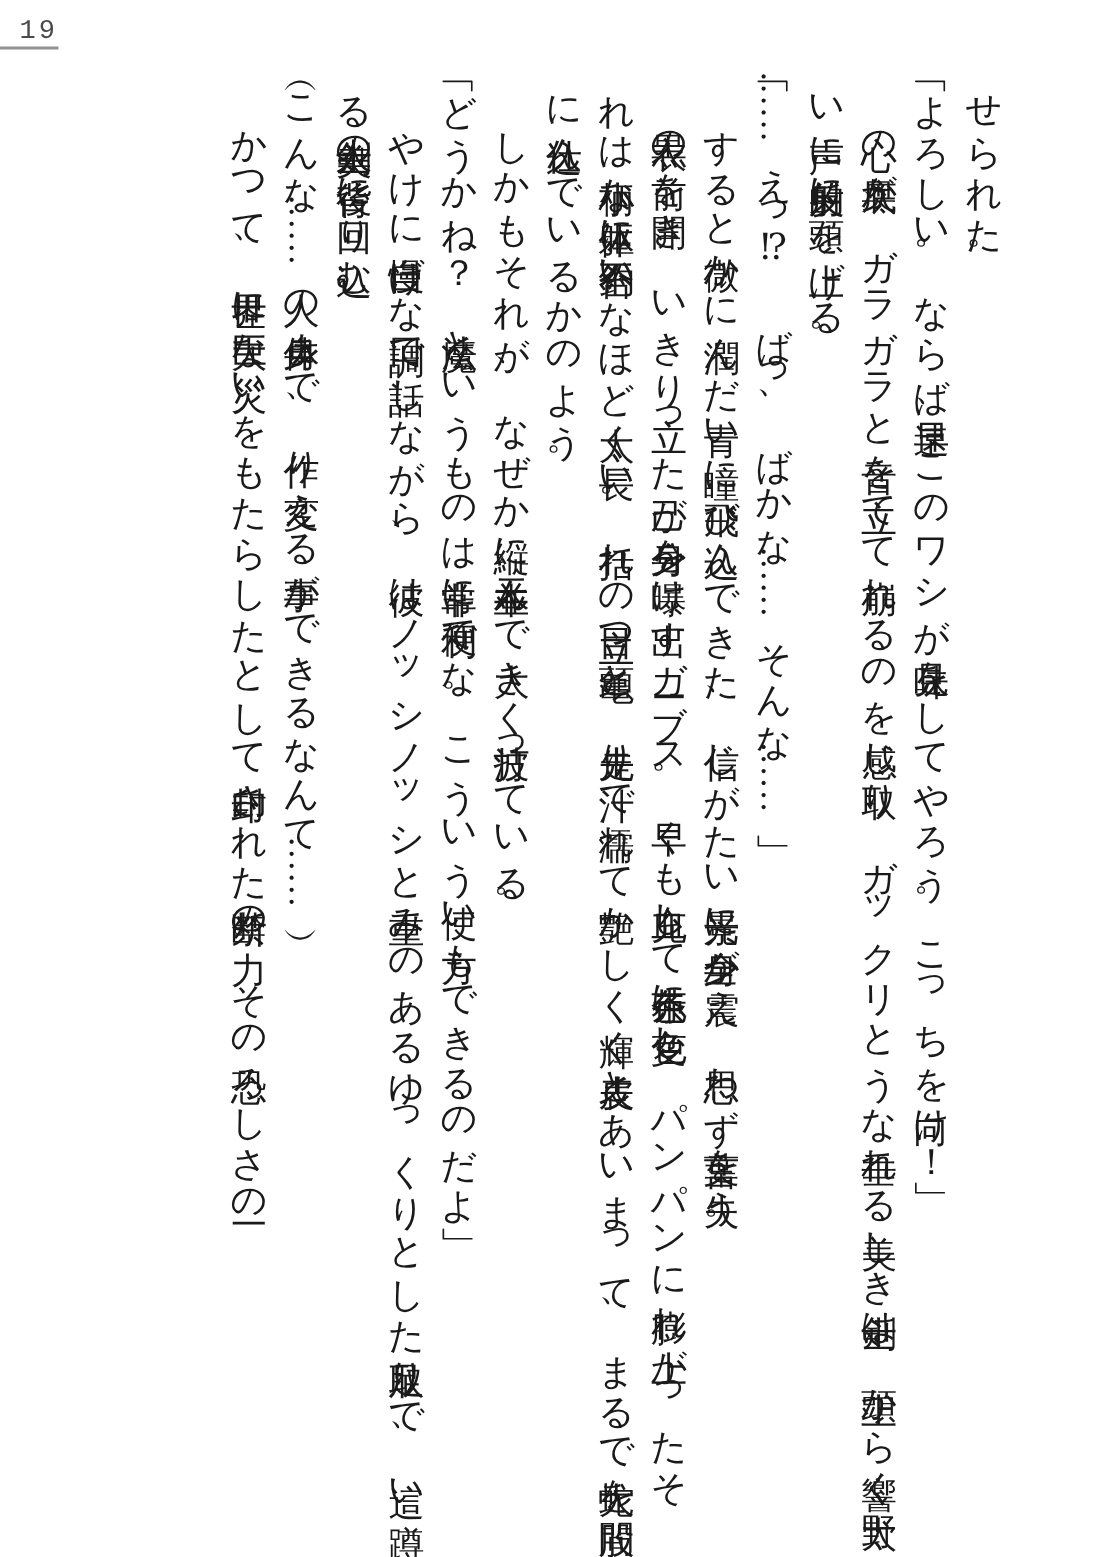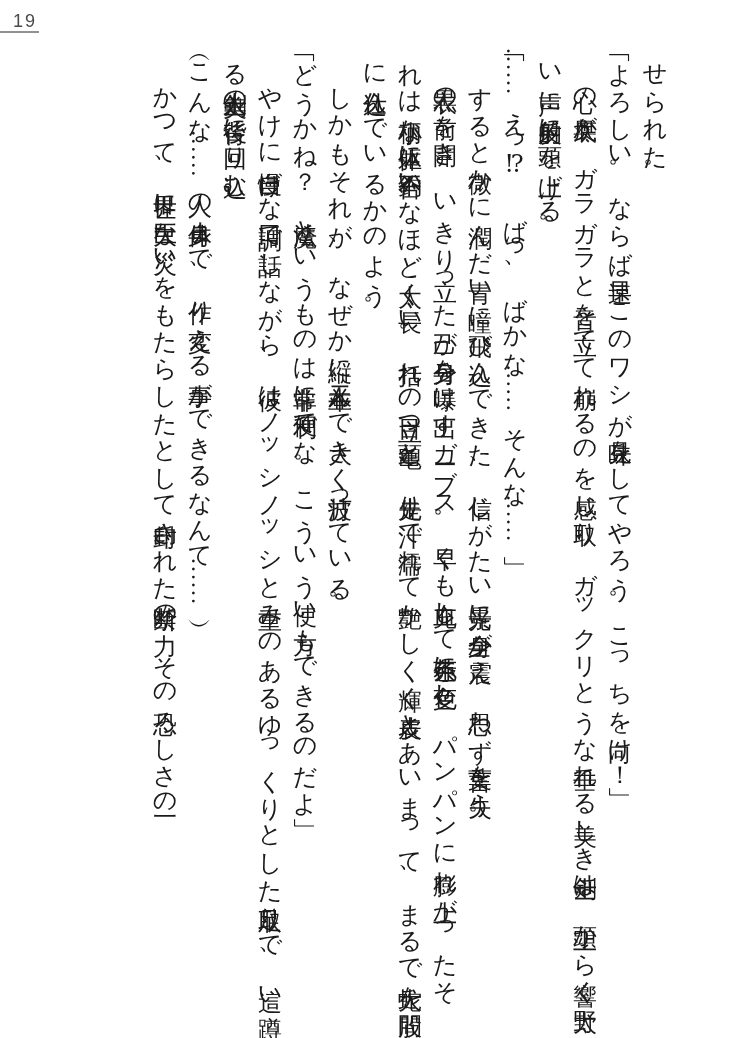--- a/index.html
+++ b/index.html
@@ -21,21 +21,21 @@
     overflow: hidden;
     font-family: "Liberation Serif", "DejaVu Serif", serif;
   }
   .folio {
     position: absolute;
     top: 11px;
     left: 13px;
     font-size: 18px;
     letter-spacing: 2px;
     color: var(--page-number);
-    font-family: Liberation Sans, sans-serif;
+    font-family: Liberation Mono, monospace;
     text-align: right;
   }
   .folio-rule {
     position: absolute;
     top: 31px;
     left: 0;
     width: 39px;
     height: 2px;
     background: var(--rule);
   }

